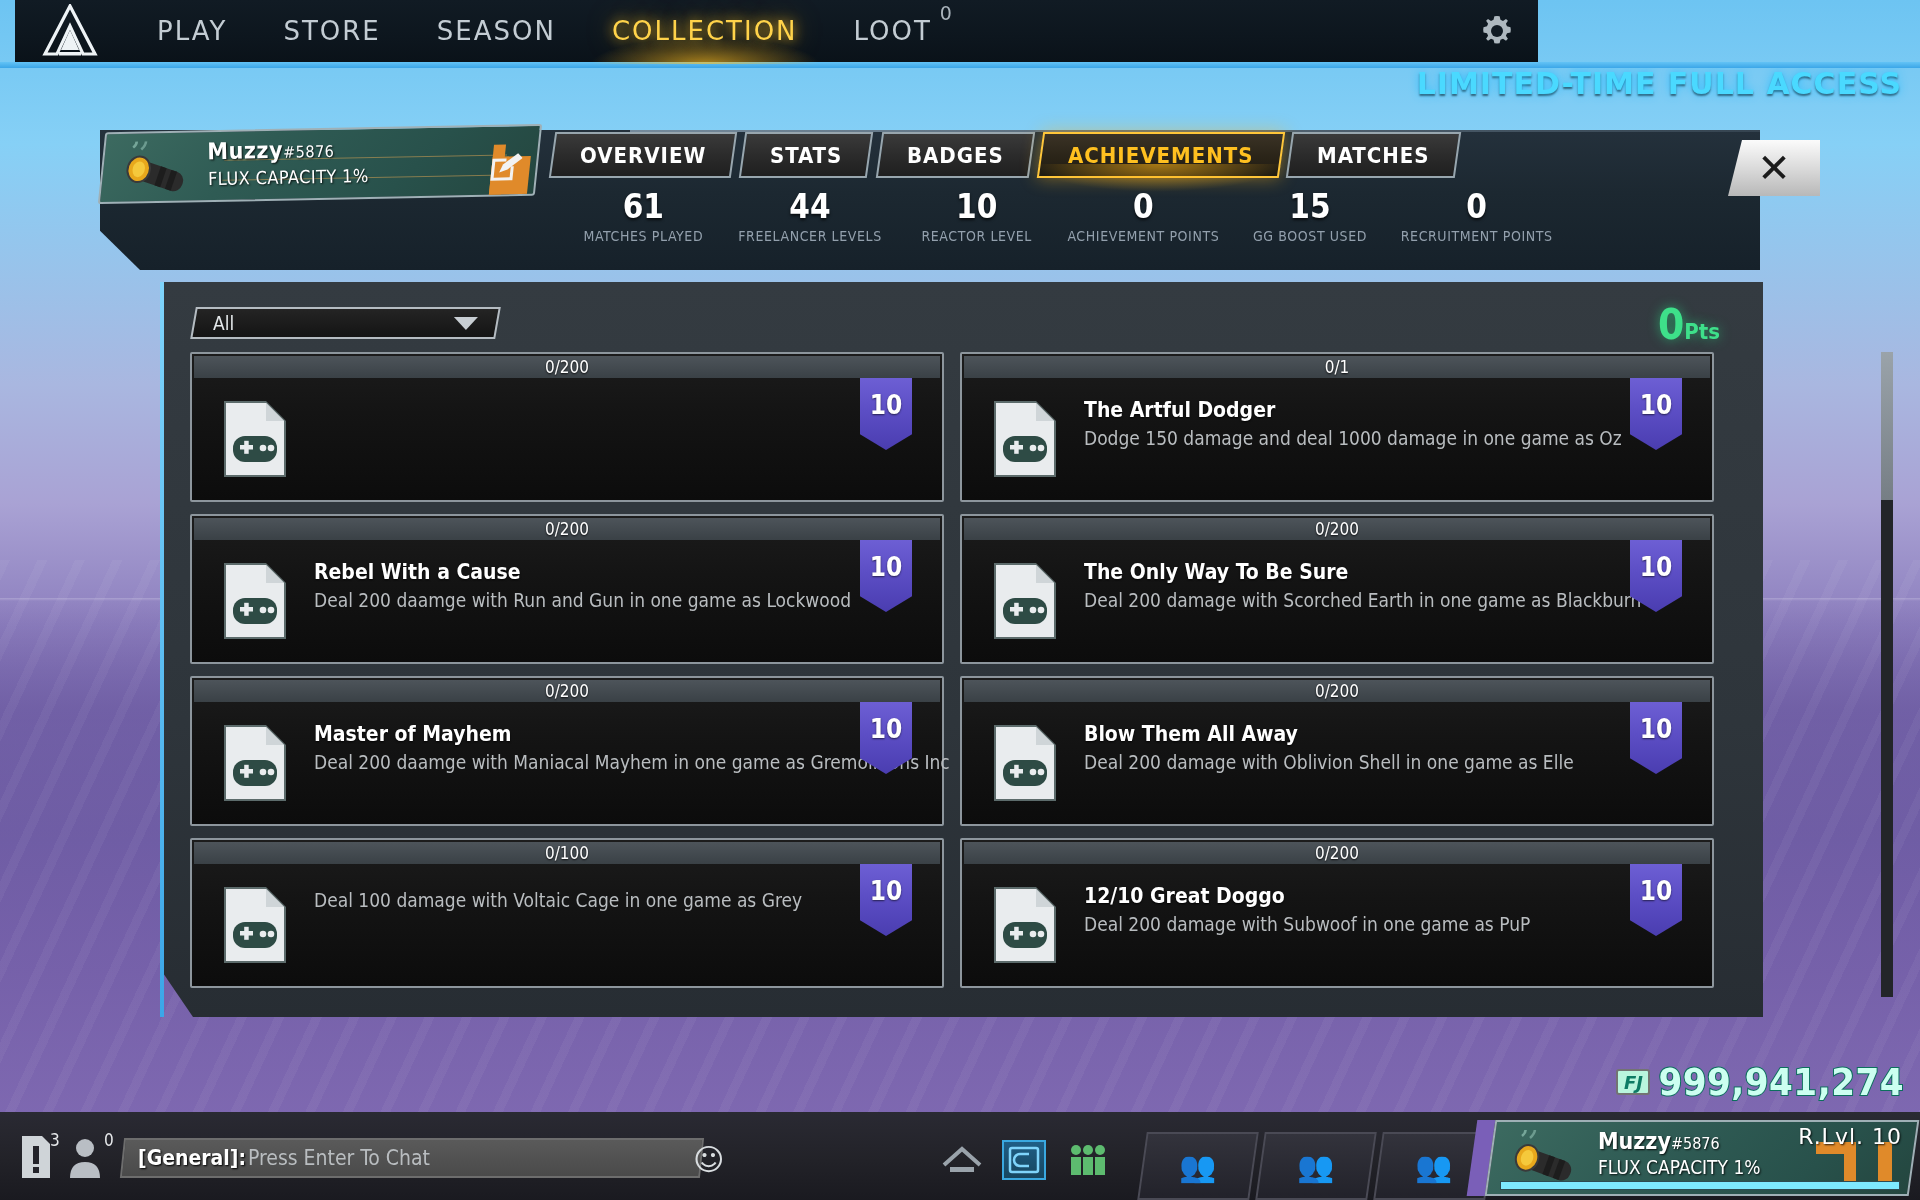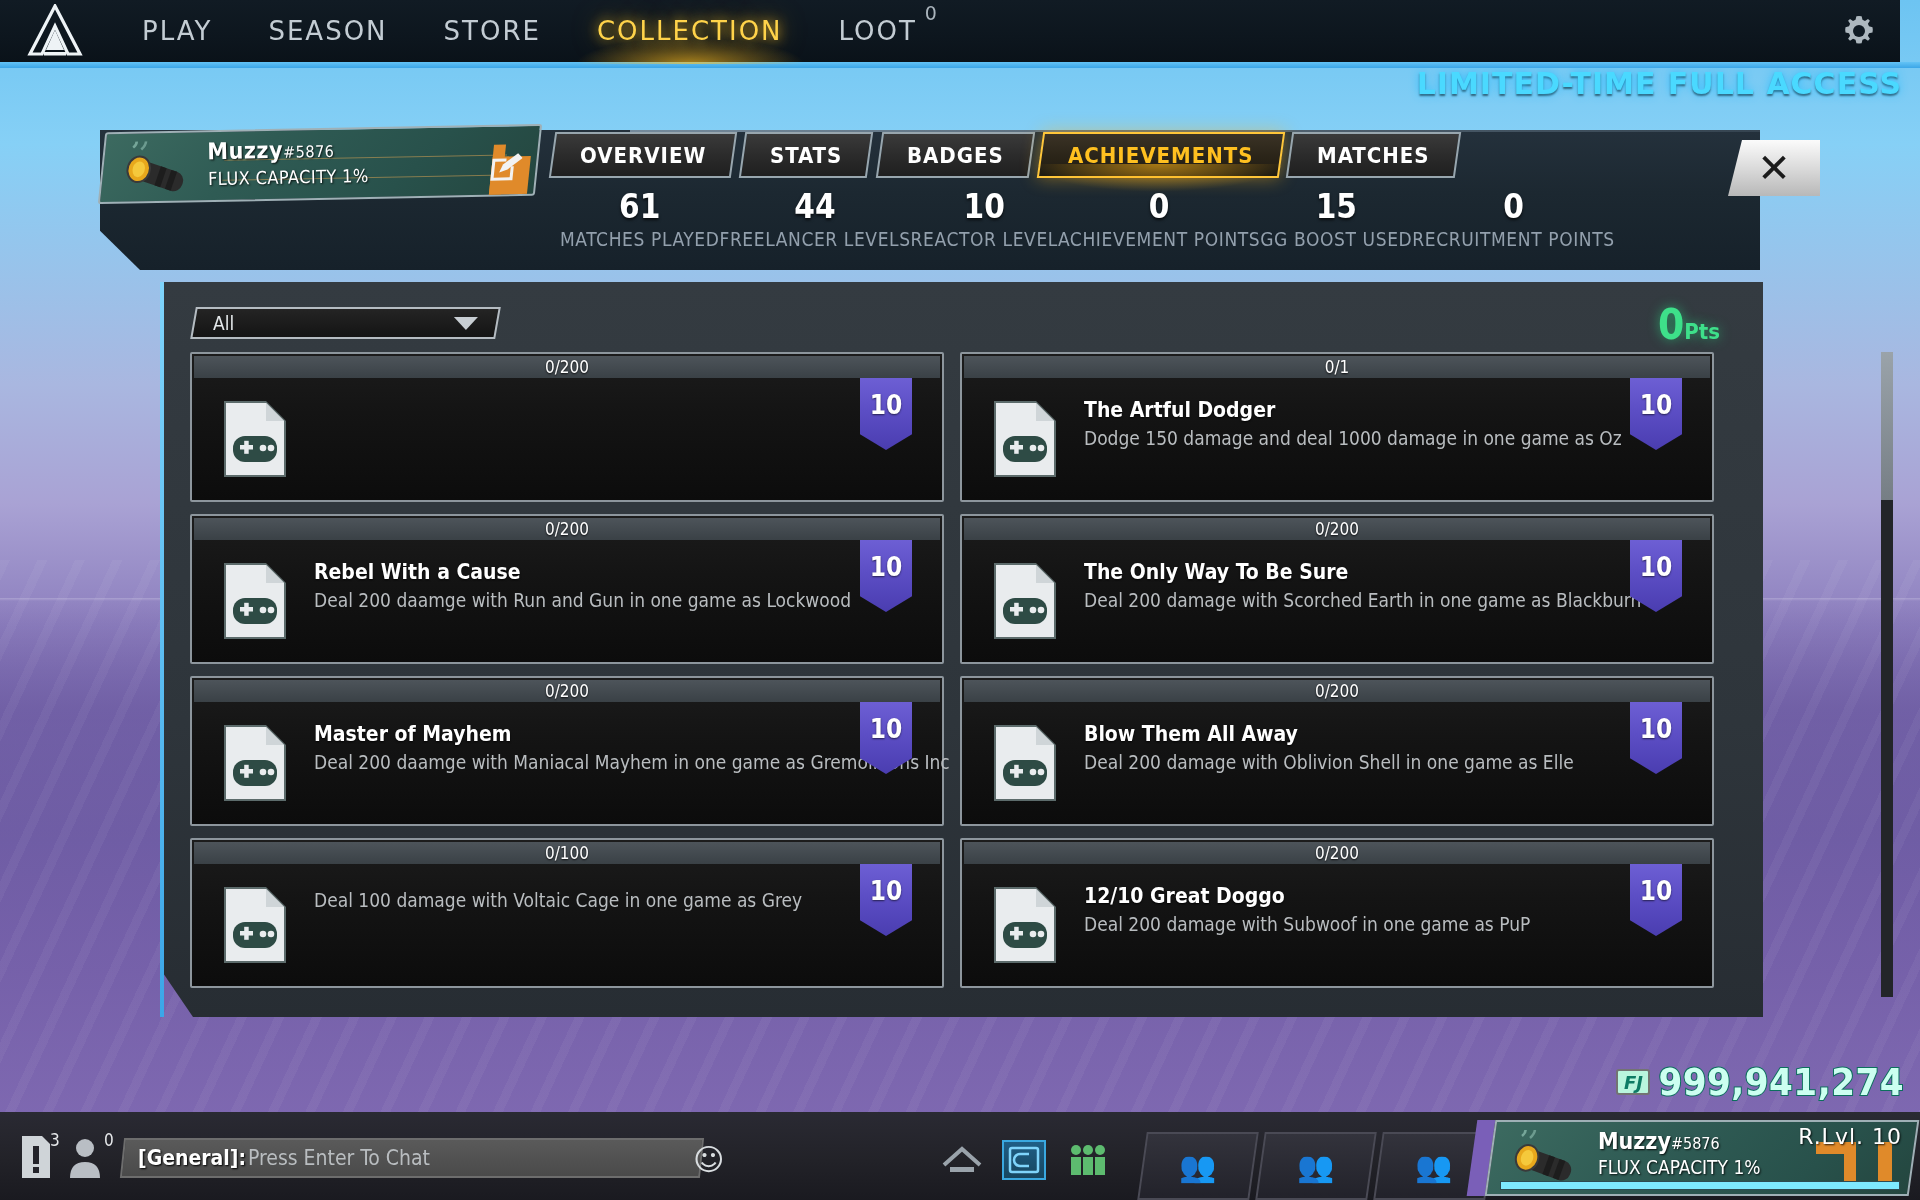--- a/index.html
+++ b/index.html
@@ -39,21 +39,21 @@
     position: absolute; left:0; right:0; top: 560px; bottom: 0;
     background: repeating-linear-gradient(115deg, rgba(255,255,255,.045) 0px, rgba(255,255,255,.045) 9px, rgba(255,255,255,0) 9px, rgba(255,255,255,0) 34px);
   }
   .bg-horizon {
     position: absolute; left:0; right:0; top: 598px; height: 3px;
     background: linear-gradient(180deg, rgba(255,255,255,.22), rgba(255,255,255,0));
   }
 
   
   .topnav {
-    position: absolute; left:0; top:0; width: 1900px; height: 62px;
+    position: absolute; left:15px; top:0; width: 1523px; height: 62px;
     background: linear-gradient(180deg,#111b24 0%, #0d161e 60%, #0a1219 100%);
     display: flex; align-items: center;
     z-index: 20;
   }
   .topnav-underline {
     position: absolute; left:0; top: 62px; width: 1920px; height: 6px;
     background: linear-gradient(180deg,#63c3f5,#3ba6e8);
     z-index: 19;
   }
   .logo {
@@ -201,21 +201,21 @@
     display:flex; z-index: 15;
   }
   .stat { flex: 1; text-align:center; }
   .stat .v {
     color:#fff; font-size: 33px; font-weight:700;
     font-family:"DejaVu Sans Condensed","DejaVu Sans",sans-serif;
     line-height: 1.05;
     text-shadow: 0 2px 3px rgba(0,0,0,.7);
   }
   .stat .l {
-    color:#93a0ad; font-size: 19px; letter-spacing:.6px;
+    color:#93a0ad; font-size: 14px; letter-spacing:.6px;
     font-family:"DejaVu Sans Condensed","DejaVu Sans",sans-serif;
     margin-top: 3px; white-space: nowrap;
   }
 
   
   .close-btn {
     position:absolute; right: 100px; top: 140px;
     width: 92px; height: 56px;
     background: linear-gradient(180deg,#fbfbfb 0%, #dcdcdc 48%, #b8b8b8 100%);
     clip-path: polygon(14px 0, 100% 0, 100% 100%, 0 100%);
@@ -482,24 +482,24 @@
         <path d="M31 2 L56 50 L44 50 L31 22 L18 50 L6 50 Z" fill="none" stroke="#eef3f6" stroke-width="3.2"></path>
         <path d="M31 26 L40 46 L22 46 Z" fill="#eef3f6"></path>
         <rect x="20" y="48" width="22" height="3.5" fill="#eef3f6"></rect>
       </svg>
     </div>
     <div class="nav-items">
       <div class="nav-item">
         <span>PLAY</span>
       </div>
       <div class="nav-item">
+        <span>STORE</span>
+      </div>
+      <div class="nav-item">
         <span>SEASON</span>
-      </div>
-      <div class="nav-item">
-        <span>STORE</span>
       </div>
       <div class="nav-item active">
         <span>COLLECTION</span>
       </div>
       <div class="nav-item">
         <span>LOOT</span>
         <span class="nav-badge">0</span>
       </div>
     </div>
     <div class="gear">

